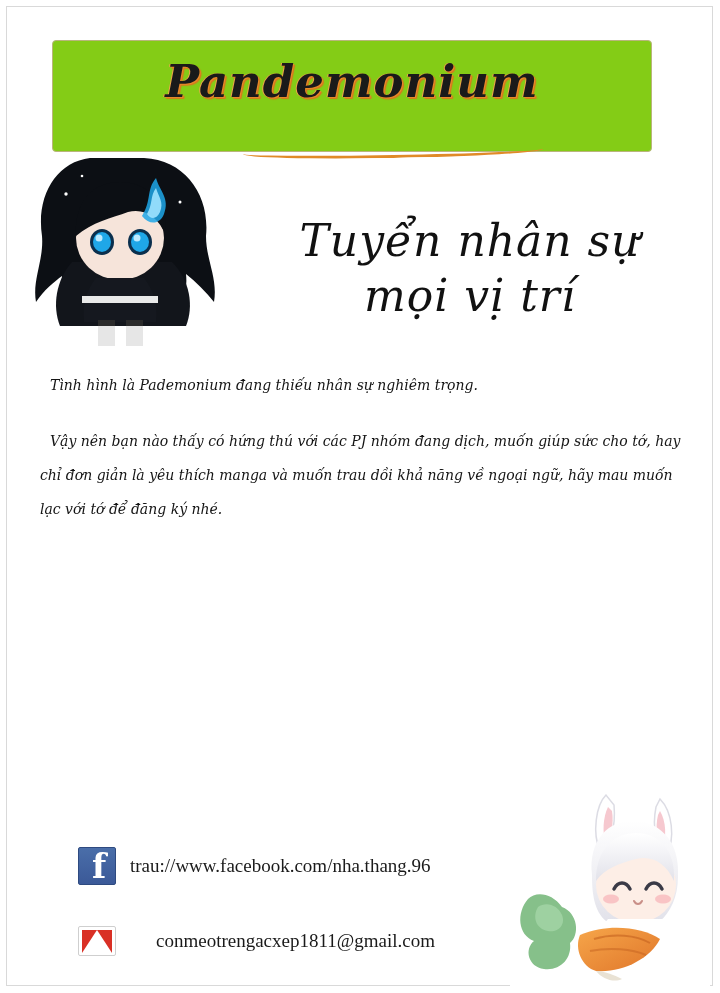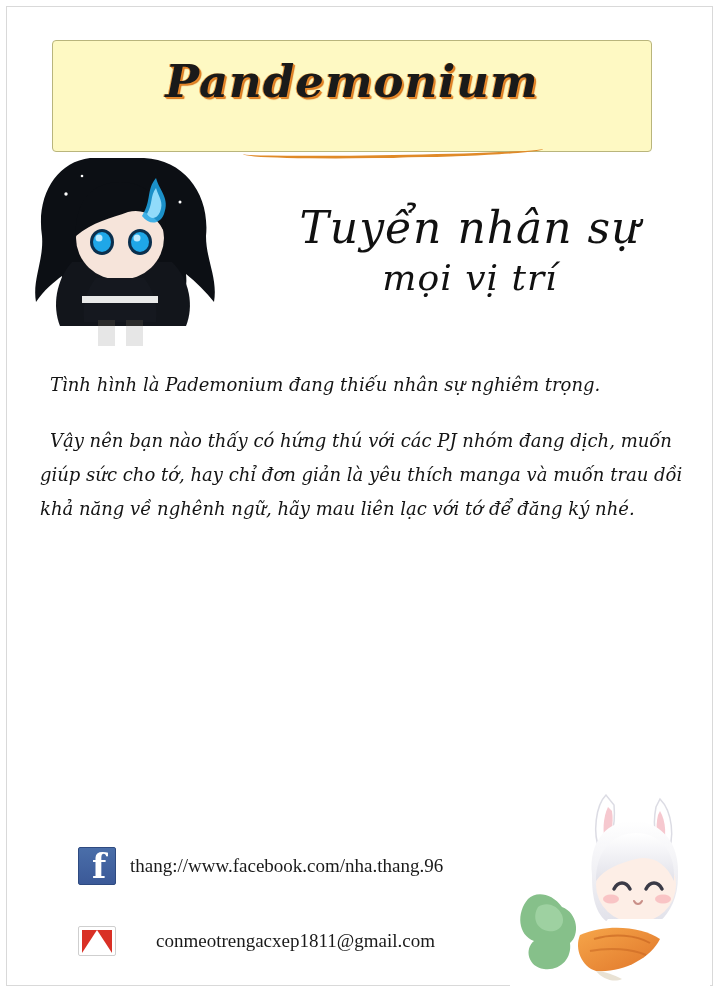--- a/index.html
+++ b/index.html
@@ -26,21 +26,21 @@
     box-sizing: border-box;
   }
 
   
   .banner {
     position: absolute;
     left: 52px;
     top: 40px;
     width: 600px;
     height: 112px;
-    background: #fef9c3;
+    background: #84cc16;
     border: 1px solid #b9b57c;
     border-radius: 4px;
     box-sizing: border-box;
   }
   .banner-title {
     position: absolute;
     left: 0;
     top: 14px;
     width: 100%;
     text-align: center;
@@ -81,32 +81,32 @@
     position: absolute;
     left: 250px;
     top: 200px;
     width: 440px;
     text-align: center;
     font-family: "DejaVu Serif", serif;
     font-style: italic;
     color: #111111;
     line-height: 1.25;
   }
-  .headline .l1 { font-size: 44px; display: block; letter-spacing: 1px; }
-  .headline .l2 { font-size: 36px; display: block; letter-spacing: 1px; }
+  .headline .l1 { font-size: 44px; display: block; letter-spacing: 1px; margin-top: 13px; }
+  .headline .l2 { font-size: 44px; display: block; letter-spacing: 1px; }
 
   
   .body-copy {
     position: absolute;
     left: 40px;
     top: 368px;
     width: 648px;
     font-family: "DejaVu Serif", serif;
     font-style: italic;
-    font-size: 18px;
+    font-size: 14px;
     line-height: 34px;
     color: #141414;
   }
   .body-copy p {
     margin: 0 0 22px 0;
     text-indent: 10px;
   }
 
   
   .contact-row {
@@ -237,28 +237,28 @@
   <circle cx="160" cy="52" r="1.5" fill="#ffffff"></circle>
 </svg>
 
 <div class="headline">
   <span class="l1">Tuyển nhân sự</span>
   <span class="l2">mọi vị trí</span>
 </div>
 
 <div class="body-copy">
   <p>Tình hình là Pademonium đang thiếu nhân sự nghiêm trọng.</p>
-  <p>Vậy nên bạn nào thấy có hứng thú với các PJ nhóm đang dịch, muốn giúp sức cho tớ, hay chỉ đơn giản là yêu thích manga và muốn trau dồi khả năng về nghênh ngữ, hãy mau liên lạc với tớ để đăng ký nhé.</p>
+  <p>Vậy nên bạn nào thấy có hứng thú với các PJ nhóm đang dịch, muốn giúp sức cho tớ, hay chỉ đơn giản là yêu thích manga và muốn trau dồi khả năng về ngoại ngữ, hãy mau muốn lạc với tớ để đăng ký nhé.</p>
 </div>
 
 <div class="contact-row contact-fb">
   <span class="icon-box">
     <span class="fb-icon"></span>
   </span>
-  <span class="contact-text">thang://www.facebook.com/nha.thang.96</span>
+  <span class="contact-text">trau://www.facebook.com/nha.thang.96</span>
 </div>
 
 <div class="contact-row contact-gm">
   <span class="icon-box">
     <span class="gm-icon">
       <span class="m-left"></span>
       <span class="m-right"></span>
     </span>
   </span>
   <span class="contact-text">conmeotrengacxep1811@gmail.com</span>

